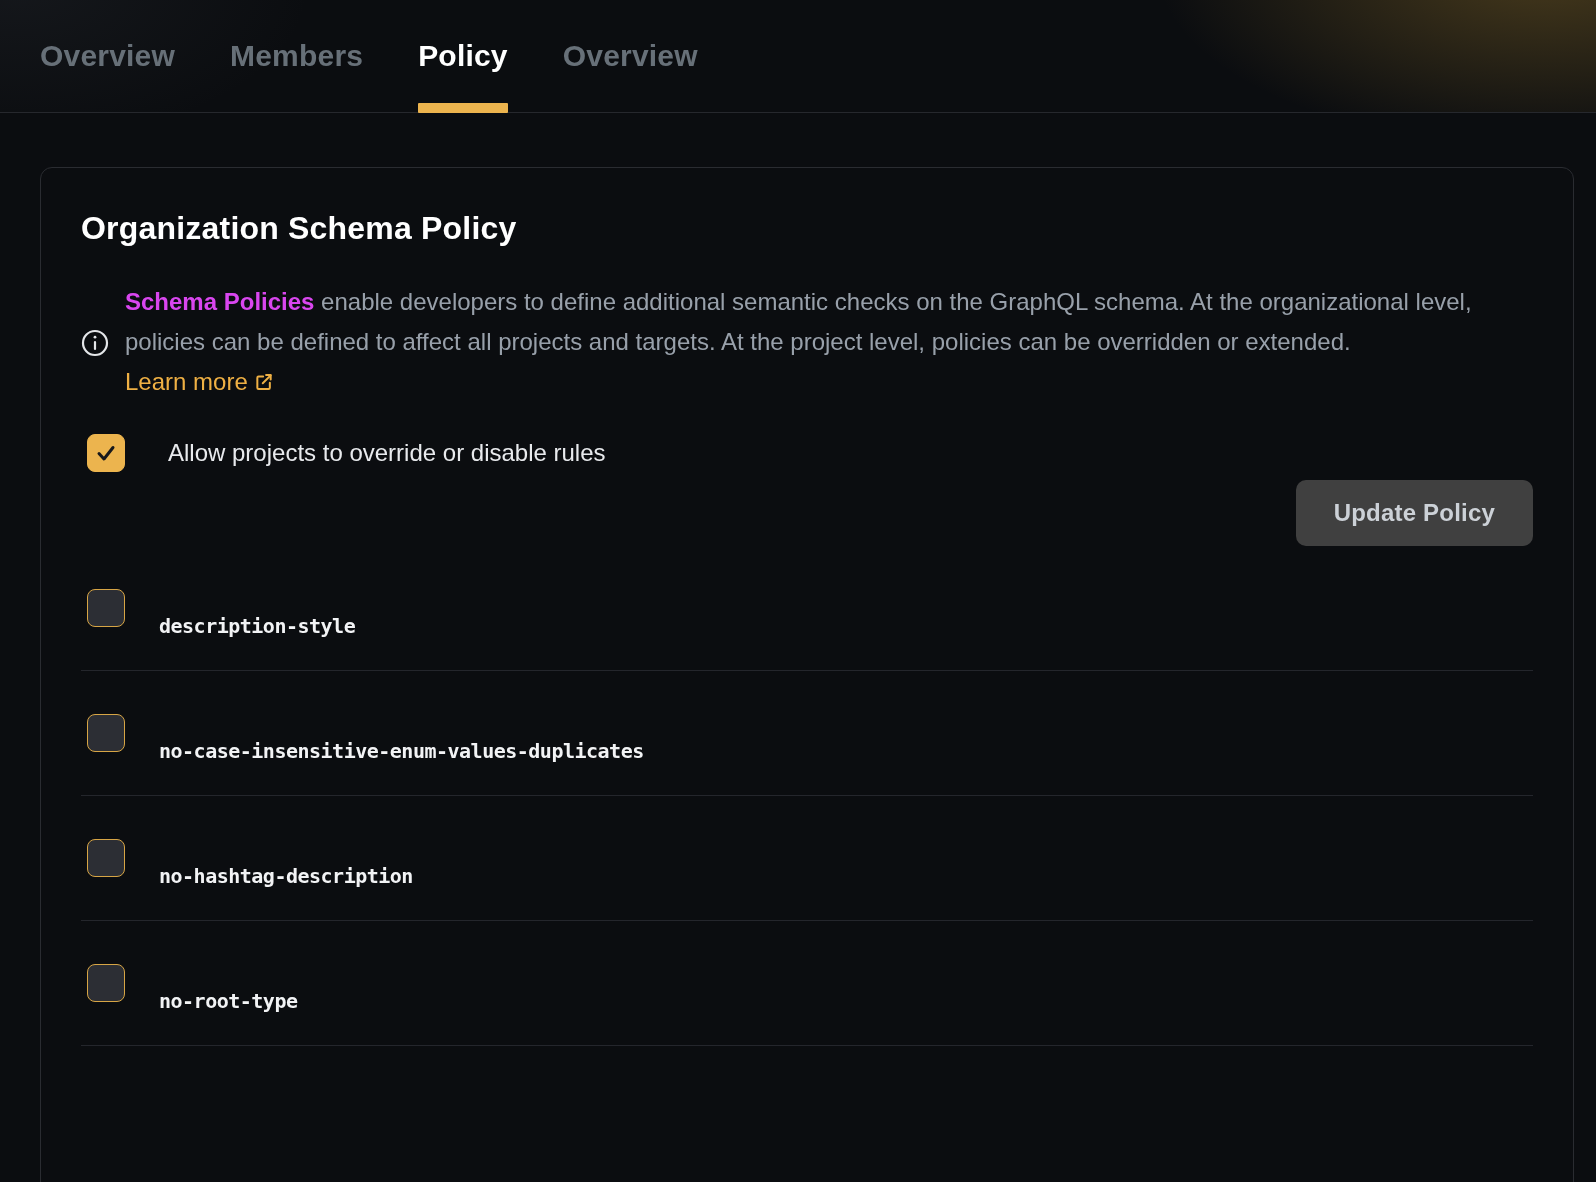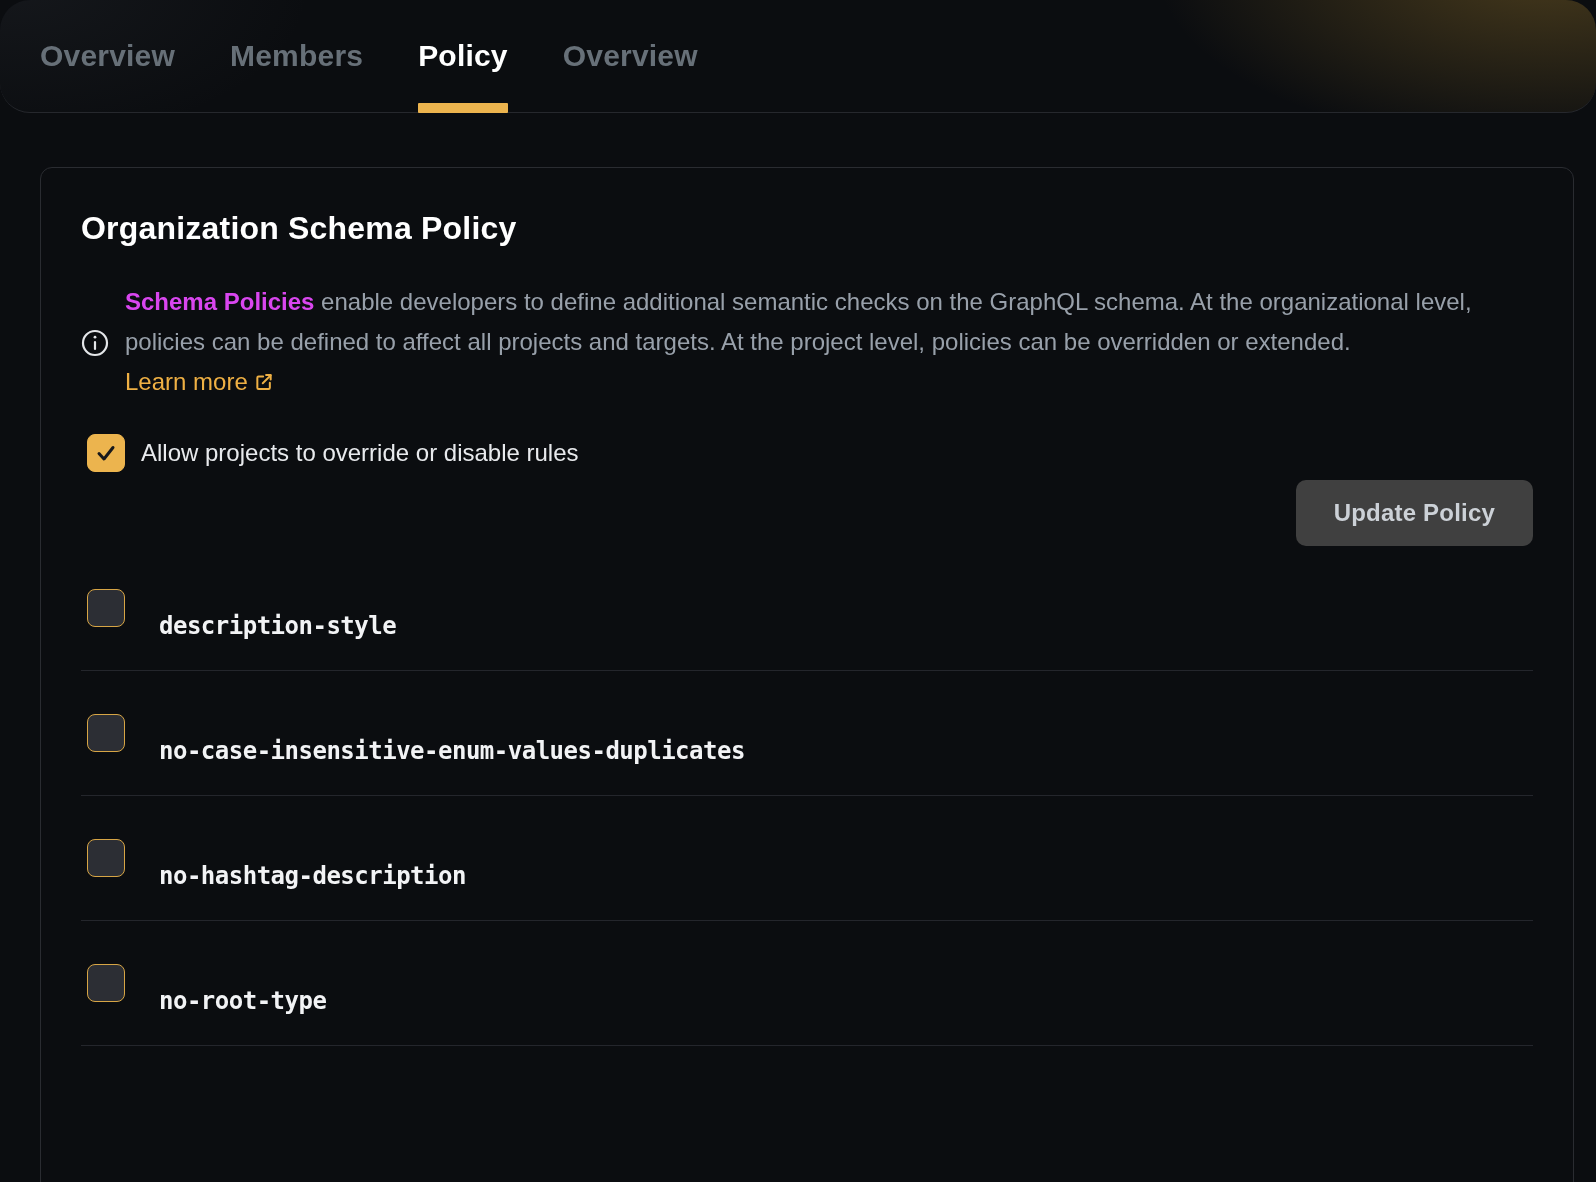--- a/index.html
+++ b/index.html
@@ -12,21 +12,20 @@
   
   .tabbar {
     position:relative; height:113px;
     display:flex; align-items:center; gap:55px;
     padding:0 0 0 40px;
     border-bottom:1px solid #26282d;
     background:
       radial-gradient(560px 260px at 97% -30%, rgba(170,132,48,0.38), rgba(170,132,48,0) 70%),
       radial-gradient(420px 220px at 1% -10%, rgba(90,96,108,0.12), rgba(90,96,108,0) 70%),
       #0b0d10;
-    border-radius: 30px;
   }
   .tab {
     position:relative; height:113px;
     display:flex; align-items:center;
     font-size:30px; font-weight:700; color:#677078;
     cursor:pointer; letter-spacing:0.2px;
   }
   .tab.active { color:#ffffff; }
   .tab .underline {
     position:absolute; left:0; right:0; bottom:0; height:10px;
@@ -63,21 +62,21 @@
   
   .cb {
     width:38px; height:38px; border-radius:8px;
     border:1.5px solid #d7a545; background:#2c2e34;
     display:inline-flex; align-items:center; justify-content:center;
     flex:0 0 38px; cursor:pointer;
   }
   .cb.checked { background:#ecb44e; border-color:#ecb44e; }
   .cb svg { display:block; }
   .allow {
-    display:flex; align-items:center; gap:16px;
+    display:flex; align-items:center; gap:43px;
     padding-left:6px; cursor:pointer;
     font-size:24px; color:#e8eaed;
   }
   
   .btnrow { display:flex; justify-content:flex-end; margin-top:8px; }
   .btnrow button {
     height:66px; padding:0 38px;
     background:#404040; color:#ccd1d7;
     border:none; border-radius:10px;
     font-family:"Liberation Sans", sans-serif;
@@ -86,21 +85,21 @@
   }
   
   .rules { list-style:none; }
   .rules li {
     height:125px; display:flex; align-items:center; gap:34px;
     padding-left:6px;
     border-bottom:1px solid #24262c;
   }
   .rules li .rule-name {
     font-family:"DejaVu Sans Mono","Liberation Mono",monospace;
-    font-size:24px; font-weight:700; color:#f2f3f5;
+    font-size:20px; font-weight:700; color:#f2f3f5;
     letter-spacing:-0.5px;
     margin-top:36px;
   }
 </style>
 </head>
 <body>
 
 <header class="tabbar">
   <div class="tab">
     <span>Overview</span>

